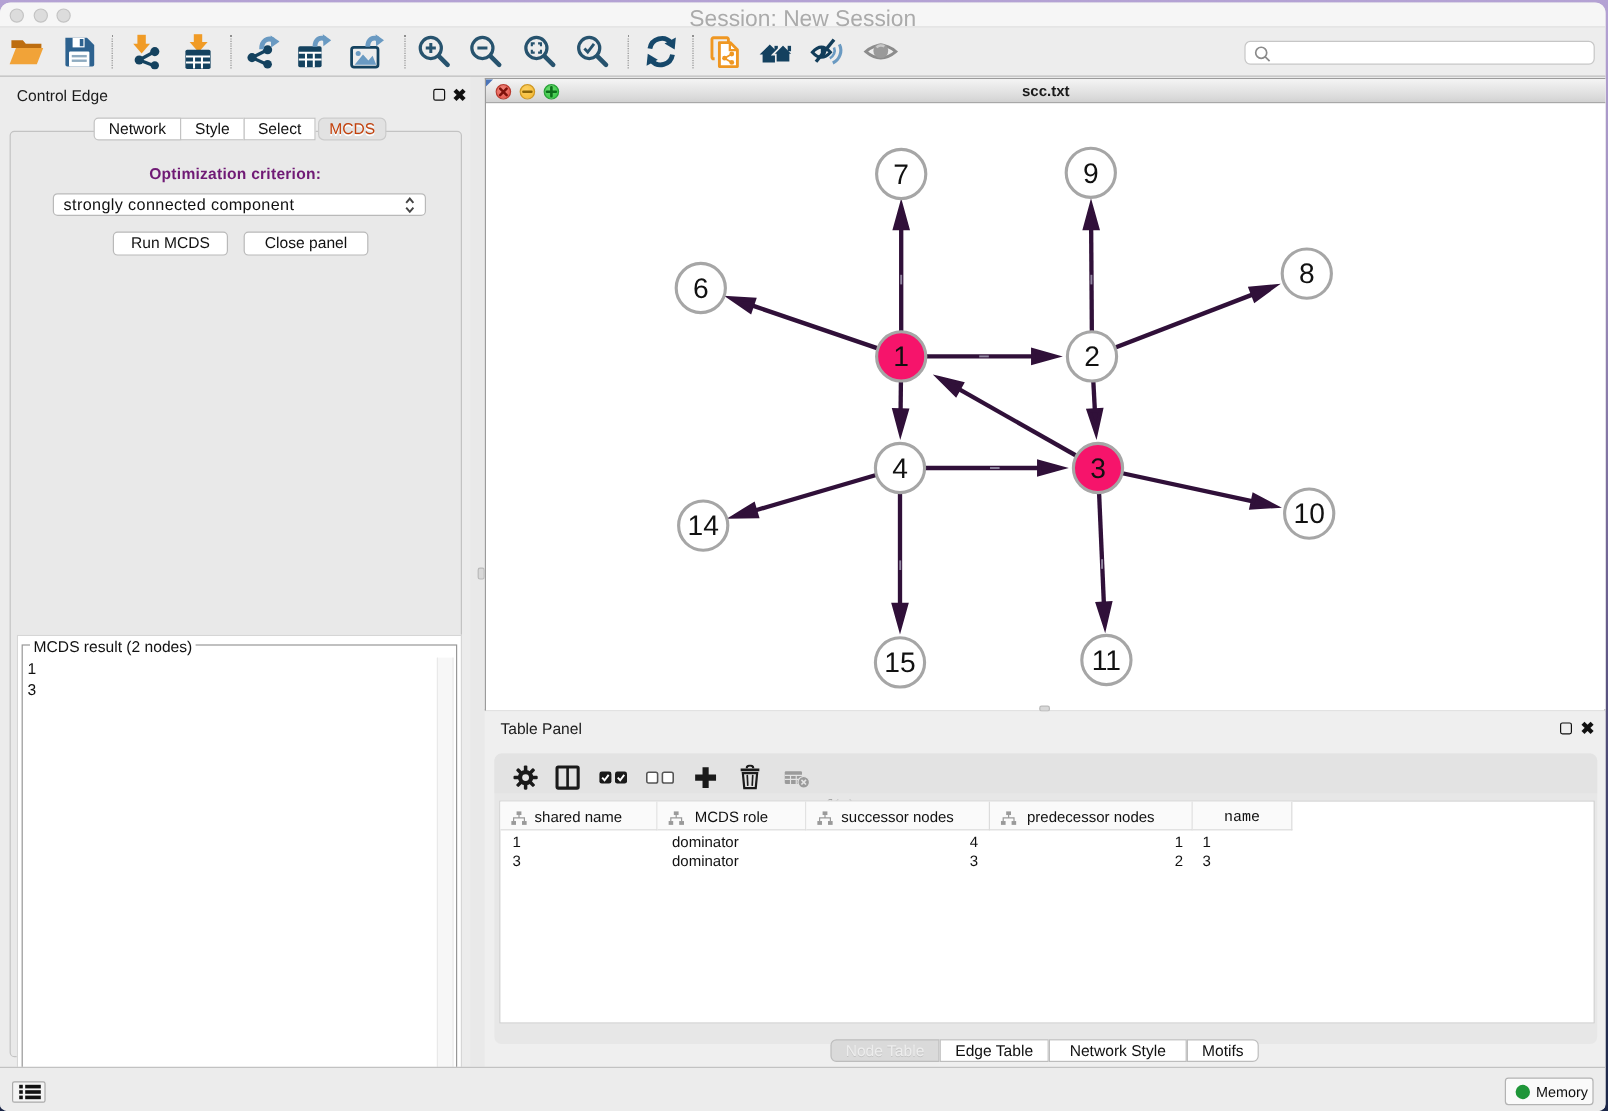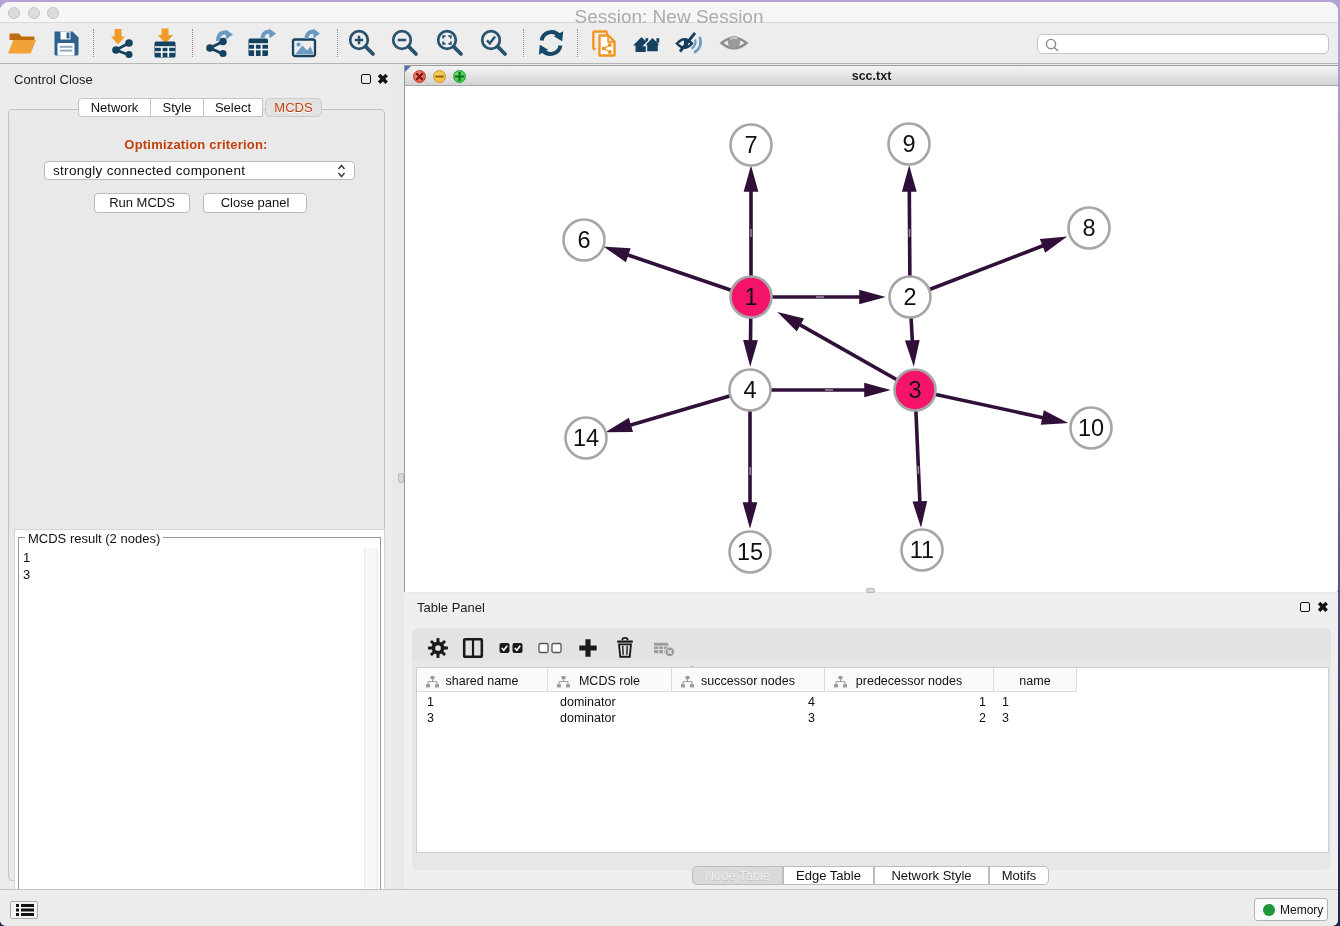--- a/index.html
+++ b/index.html
@@ -27,21 +27,21 @@
 
 #cpanel { position:absolute; left:0; top:62px; width:392px; height:825px; background:#ececec; }
 .panhead { font-size:13px; color:#1c1c1c; }
 .floatbtn { position:absolute; width:10px; height:10px; border:1.6px solid #111; border-radius:2px; }
 .closex { position:absolute; font-size:14px; font-weight:bold; color:#111; line-height:10px; }
 #cptabs { position:absolute; z-index:3; top:34px; left:0; width:100%; height:20px; }
 .tab { position:absolute; top:0; height:19px; background:#fff; border:1px solid #c3c3c3;
   font-size:13px; text-align:center; line-height:18px; color:#111; }
 #cpinner { position:absolute; left:8px; top:45px; width:377px; height:772px;
   border:1px solid #c3c3c3; border-radius:4px; background:#e9e9e9; }
-#optlabel { position:absolute; top:73px; left:0; width:100%; text-align:center; font-size:13px; font-weight:bold; letter-spacing:0.2px; color:#c2410c; }
+#optlabel { position:absolute; top:73px; left:0; width:100%; text-align:center; font-size:13px; font-weight:bold; letter-spacing:0.2px; color:#701a75; }
 #combo { position:absolute; left:44px; top:97px; width:311px; height:19px; background:#fff;
   border:1px solid #b9b9b9; border-radius:4px; font-size:13.5px; letter-spacing:0.3px; line-height:17px; color:#111; }
 .btn { position:absolute; top:129px; height:20px; background:#fff; border:1px solid #b9b9b9;
   border-radius:4px; font-size:13px; text-align:center; line-height:18px; color:#111; }
 #resultwrap { position:absolute; left:14px; top:428px; width:371px; height:381px; background:#fff;
   border:1px solid #d6d6d6;margin-top:37px; }
 #groupbox { position:absolute; left:3px; top:7px; width:363px; height:366px;
   border:1px solid #979797; }
 #grouplegend { position:absolute; left:6px; top:-7px; background:#fff; padding:0 3px;
   font-size:13px; color:#111; }
@@ -233,21 +233,21 @@
       <div class="tbsep" style="left:523px;"></div>
       <div class="tbsep" style="left:577px;"></div>
     <div id="search">
         <svg width="18" height="18" viewBox="0 0 18 18" style="position:absolute;left:5px;top:1px;">
           <circle cx="8" cy="8" r="4.6" fill="none" stroke="#8a8a8a" stroke-width="1.4"></circle>
           <line x1="11.4" y1="11.4" x2="15" y2="15" stroke="#8a8a8a" stroke-width="1.4"></line>
         </svg>
       </div>
   </div>
   <div id="cpanel">
-    <div class="panhead" style="position:absolute;left:14px;top:8px;">Control Close</div>
+    <div class="panhead" style="position:absolute;left:14px;top:8px;">Control Edge</div>
     <div class="floatbtn" style="left:361px;top:10px;"></div>
     <div class="closex" style="left:377px;top:10px;">✖</div>
     <div id="cptabs">
       <div class="tab" style="left:78px;width:73px;border-radius:4px 0 0 4px;">Network</div>
       <div class="tab" style="left:150px;width:54px;">Style</div>
       <div class="tab" style="left:203px;width:60px;">Select</div>
       <div class="tab" style="left:265px;width:57px;background:#e2e2e2;border-color:#cbcbcb;border-radius:5px;color:#c2410c;text-shadow:0 1px 0 #fff;">MCDS</div>
     </div>
     <div id="cpinner"></div>
     <div id="optlabel">Optimization criterion:</div>
@@ -453,21 +453,21 @@
           <div class="thead" style="left:408px;width:169px;text-align:center;line-height:27px;"><svg width="13" height="12" viewBox="0 0 13 12" style="position:absolute;left:9px;top:8px;">
               <g fill="#9a9a9a">
                 <rect x="4.5" y="0" width="4" height="3.2"></rect>
                 <rect x="0" y="8.2" width="4" height="3.2"></rect>
                 <rect x="9" y="8.2" width="4" height="3.2"></rect>
               </g>
               <g stroke="#9a9a9a" stroke-width="1" fill="none">
                 <path d="M6.5 3.2 V5.6 M2 8.2 V5.6 H11 V8.2"></path>
               </g>
             </svg>predecessor nodes</div>
-          <div class="thead" style="left:577px;width:83px;text-align:center;line-height:27px;">name</div>
+          <div class="thead" style="left:577px;width:83px;text-align:center;line-height:27px;font-family:Liberation Mono, monospace;">name</div>
           <div class="tcell" style="left:10px;top:27px;">1</div>
           <div class="tcell" style="left:143px;top:27px;">dominator</div>
           <div class="tcell" style="left:255px;top:27px;width:143px;text-align:right;">4</div>
           <div class="tcell" style="left:408px;top:27px;width:161px;text-align:right;">1</div>
           <div class="tcell" style="left:585px;top:27px;">1</div>
           <div class="tcell" style="left:10px;top:43px;">3</div>
           <div class="tcell" style="left:143px;top:43px;">dominator</div>
           <div class="tcell" style="left:255px;top:43px;width:143px;text-align:right;">3</div>
           <div class="tcell" style="left:408px;top:43px;width:161px;text-align:right;">2</div>
           <div class="tcell" style="left:585px;top:43px;">3</div>

